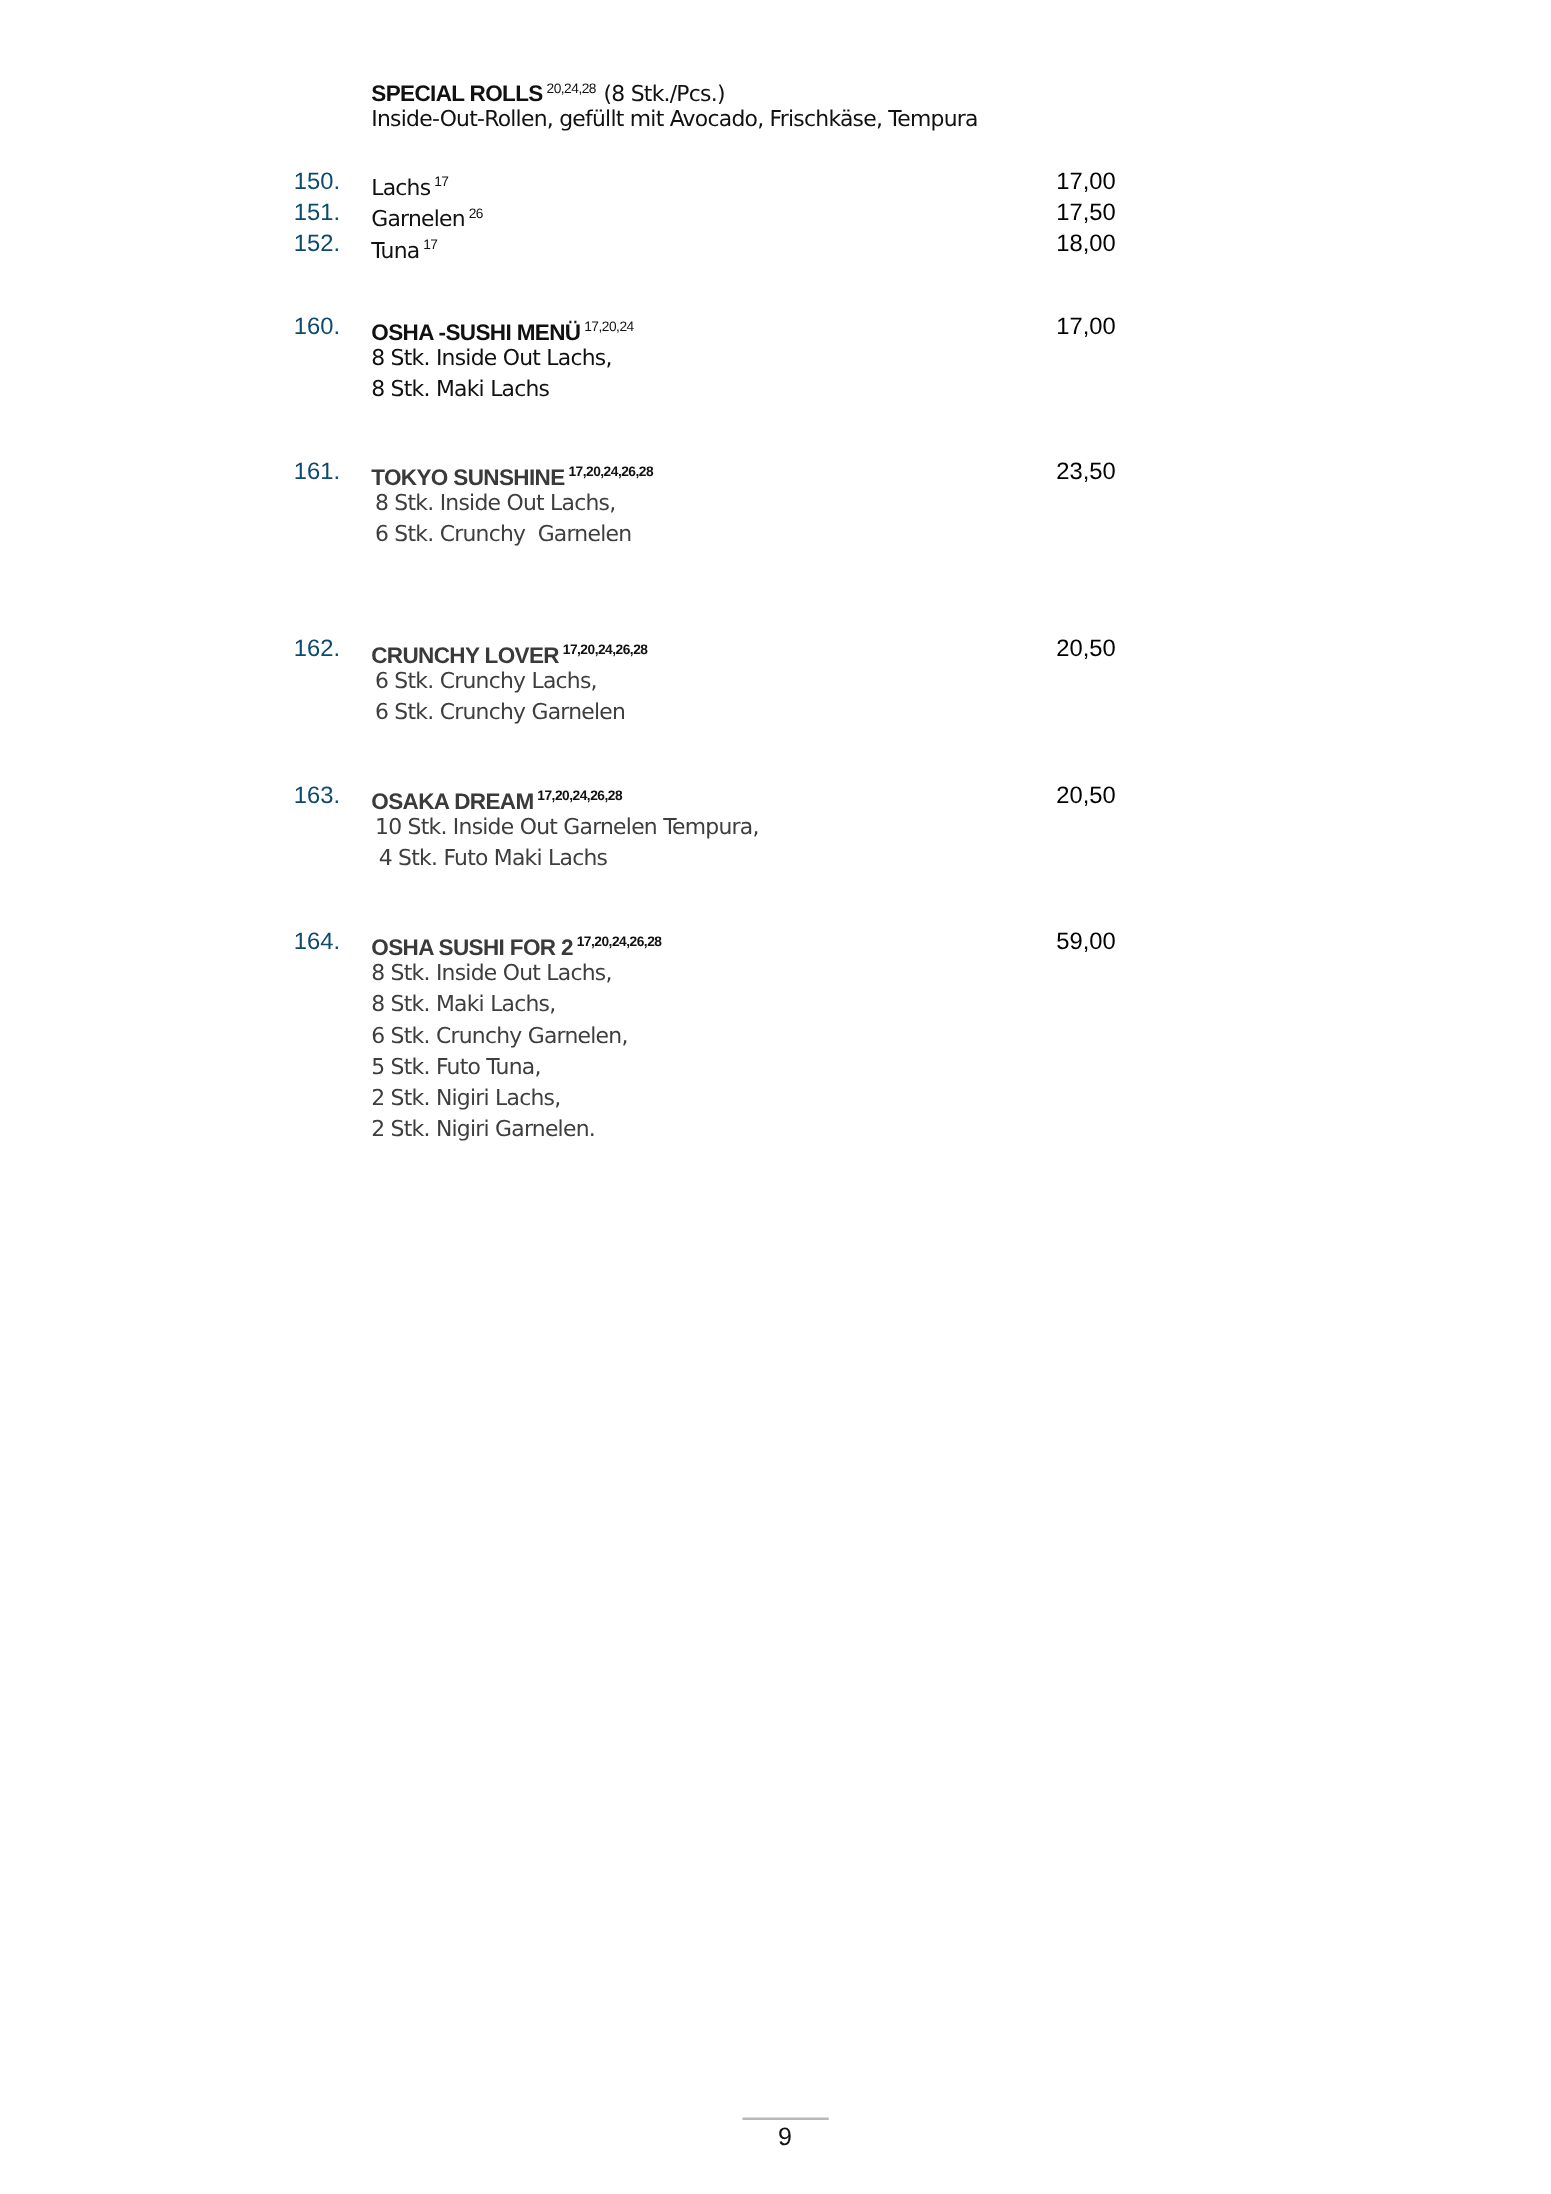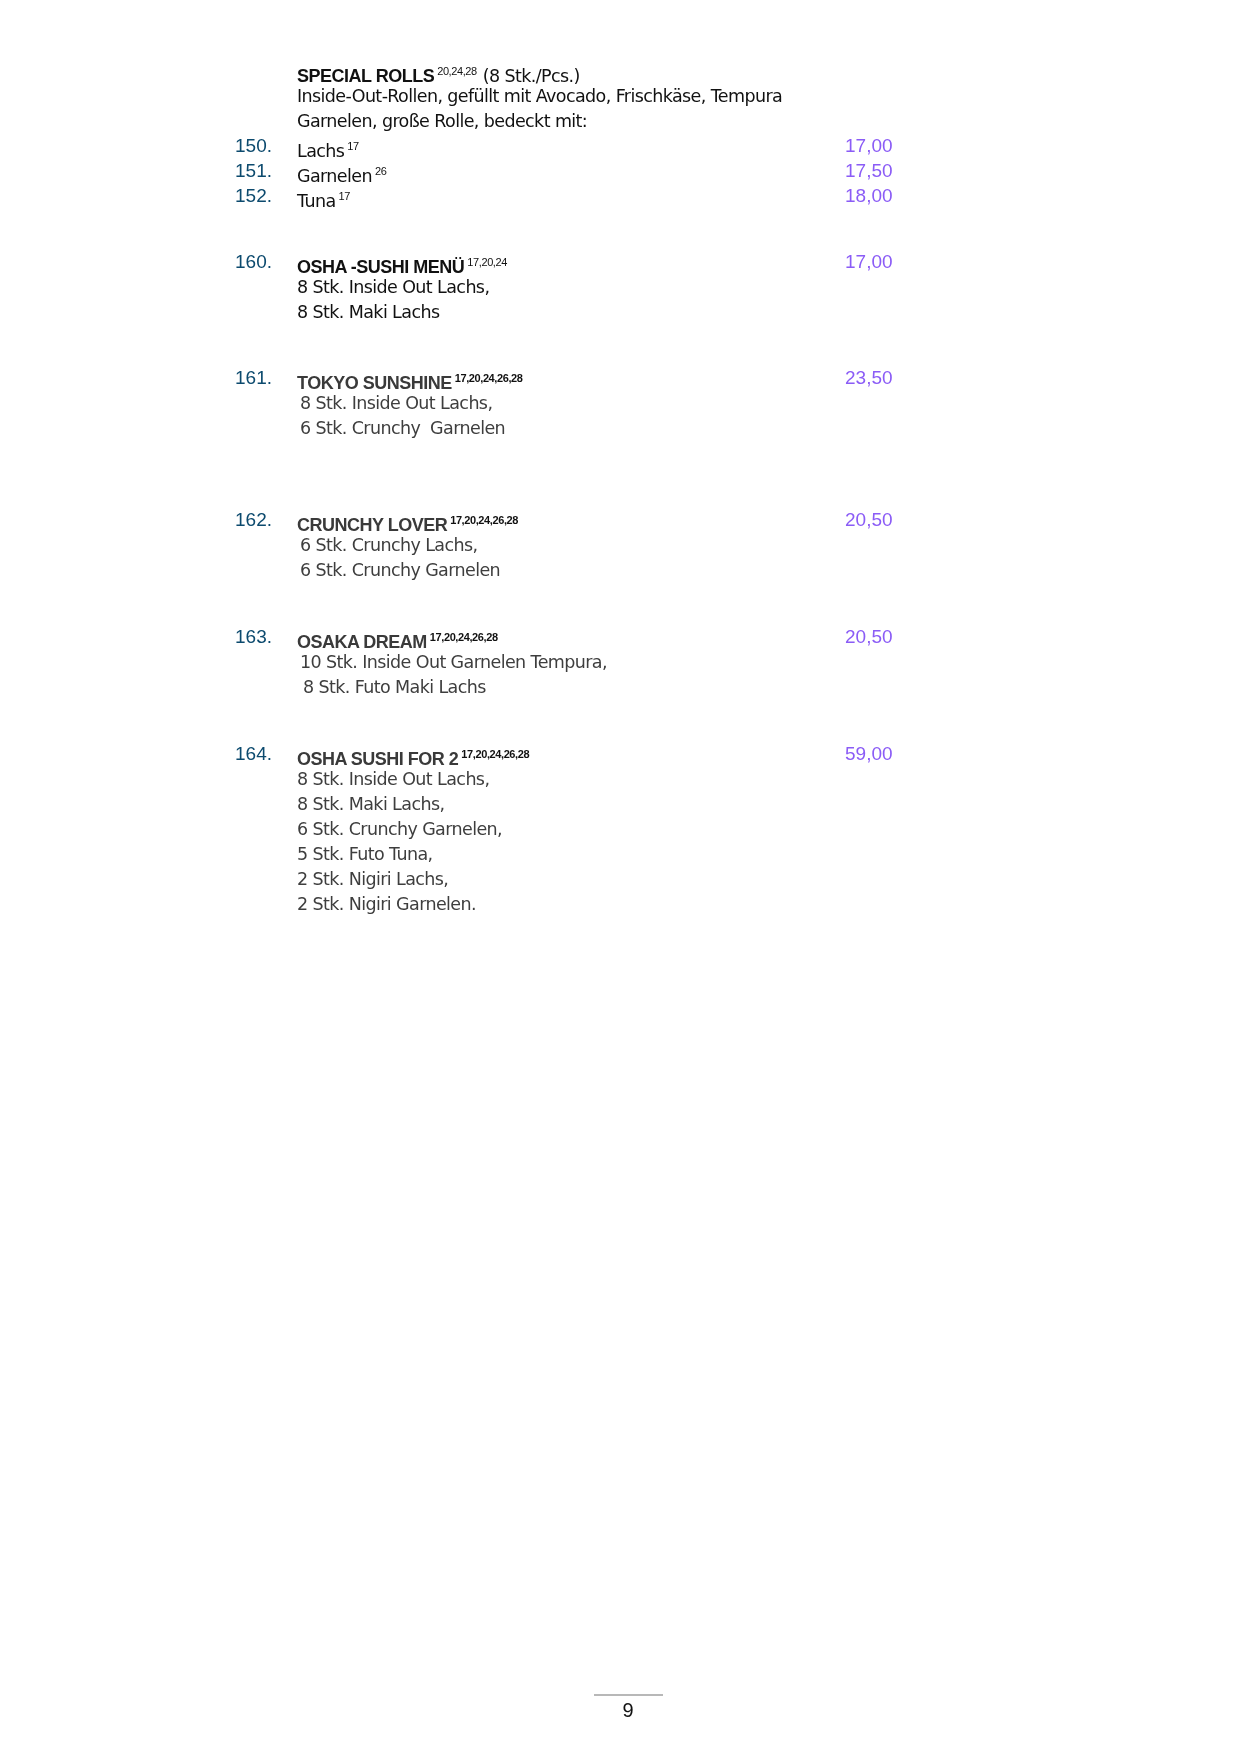--- a/index.html
+++ b/index.html
@@ -66,21 +66,21 @@
     .pcs {
       font-family: "DejaVu Sans", sans-serif;
       font-size: 17.5px;
       margin-left: 6px;
     }
     .price {
       position: absolute;
       left: 845px;
       font-family: "Liberation Sans", sans-serif;
       font-size: 19px;
-      color: #8b5cf6;
+      color: #000000;
     }
     .footer-line {
       position: absolute;
       left: 594px;
       top: 1694px;
       width: 69px;
       height: 2px;
       background: #b8b8b8;
     }
     .page-number {
@@ -100,23 +100,20 @@
 <div class="page">
 
   <div class="row" style="top:58px;">
     <span class="txt">
       <span class="title">SPECIAL ROLLS</span><span class="sup">20,24,28</span><span class="pcs">(8 Stk./Pcs.)</span>
     </span>
   </div>
   <div class="row" style="top:83px;">
     <span class="txt">Inside-Out-Rollen, gefüllt mit Avocado, Frischkäse, Tempura</span>
   </div>
-  <div class="row" style="top:108px;">
-    <span class="txt">Garnelen, große Rolle, bedeckt mit:</span>
-  </div>
 
   <div class="row" style="top:133px;">
     <span class="num">150.</span>
     <span class="txt"><span>Lachs</span><span class="sup">17</span></span>
     <span class="price">17,00</span>
   </div>
 
   <div class="row" style="top:158px;">
     <span class="num">151.</span>
     <span class="txt"><span>Garnelen</span><span class="sup">26</span></span>
@@ -167,21 +164,21 @@
 
   <div class="row" style="top:624px;">
     <span class="num">163.</span>
     <span class="txt"><span class="title grey">OSAKA DREAM</span><span class="sup bold">17,20,24,26,28</span></span>
     <span class="price">20,50</span>
   </div>
   <div class="row" style="top:649px;">
     <span class="txt grey indent1">10 Stk. Inside Out Garnelen Tempura,</span>
   </div>
   <div class="row" style="top:674px;">
-    <span class="txt grey indent2">8 Stk. Futo Maki Lachs</span>
+    <span class="txt grey indent2">4 Stk. Futo Maki Lachs</span>
   </div>
 
   <div class="row" style="top:741px;">
     <span class="num">164.</span>
     <span class="txt"><span class="title grey">OSHA SUSHI FOR 2</span><span class="sup bold">17,20,24,26,28</span></span>
     <span class="price">59,00</span>
   </div>
   <div class="row" style="top:766px;">
     <span class="txt grey">8 Stk. Inside Out Lachs,</span>
   </div>

